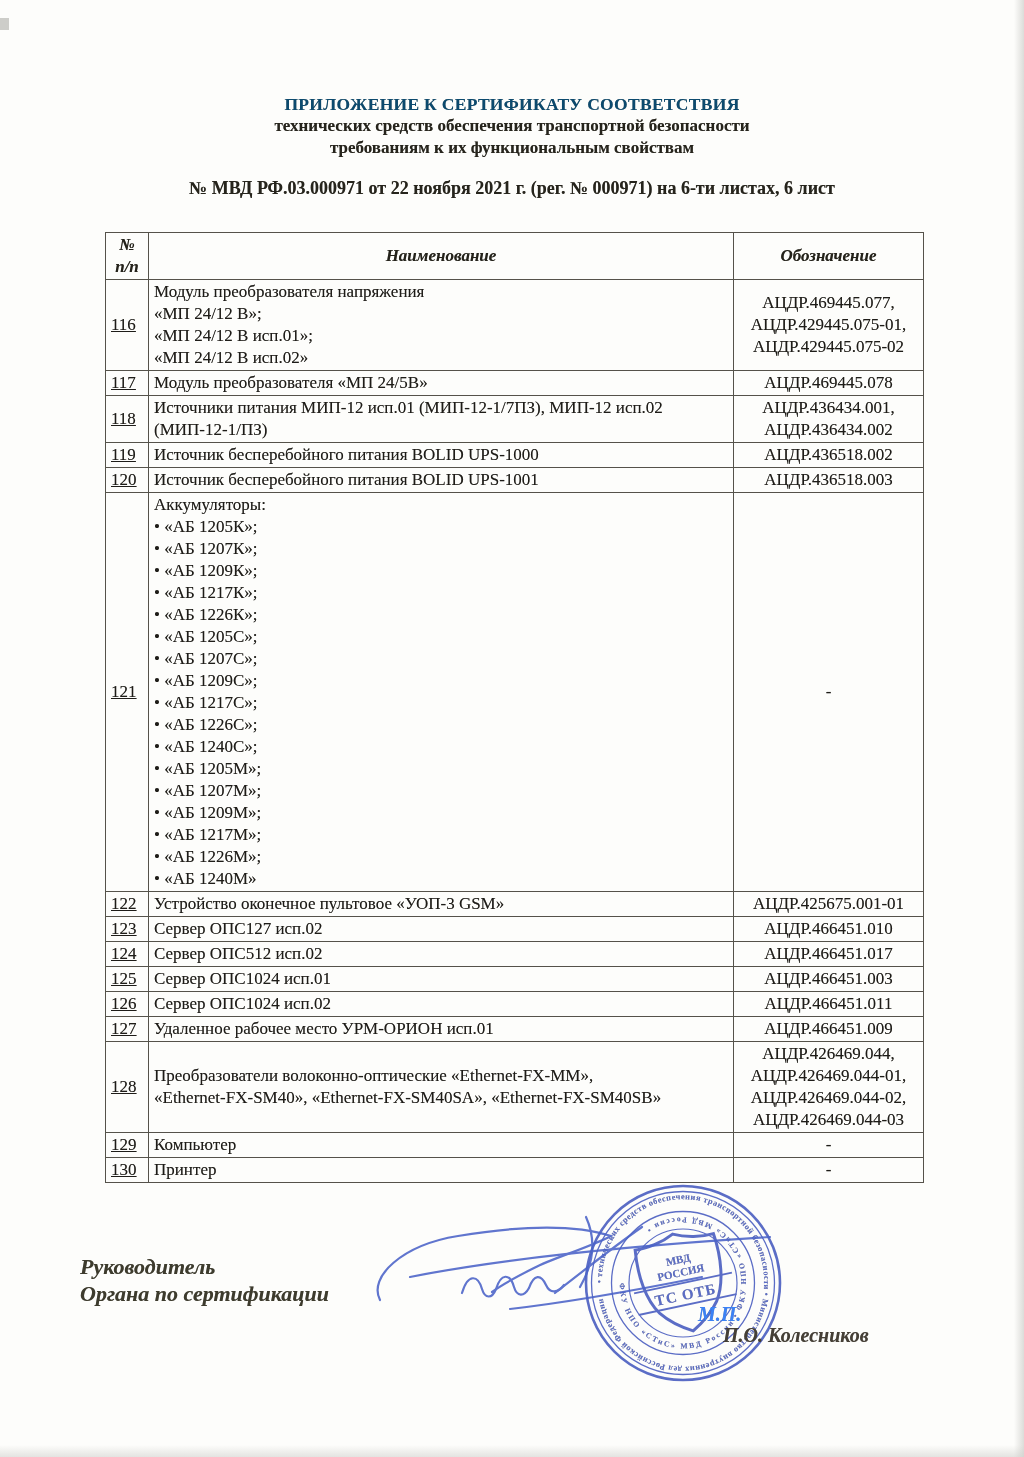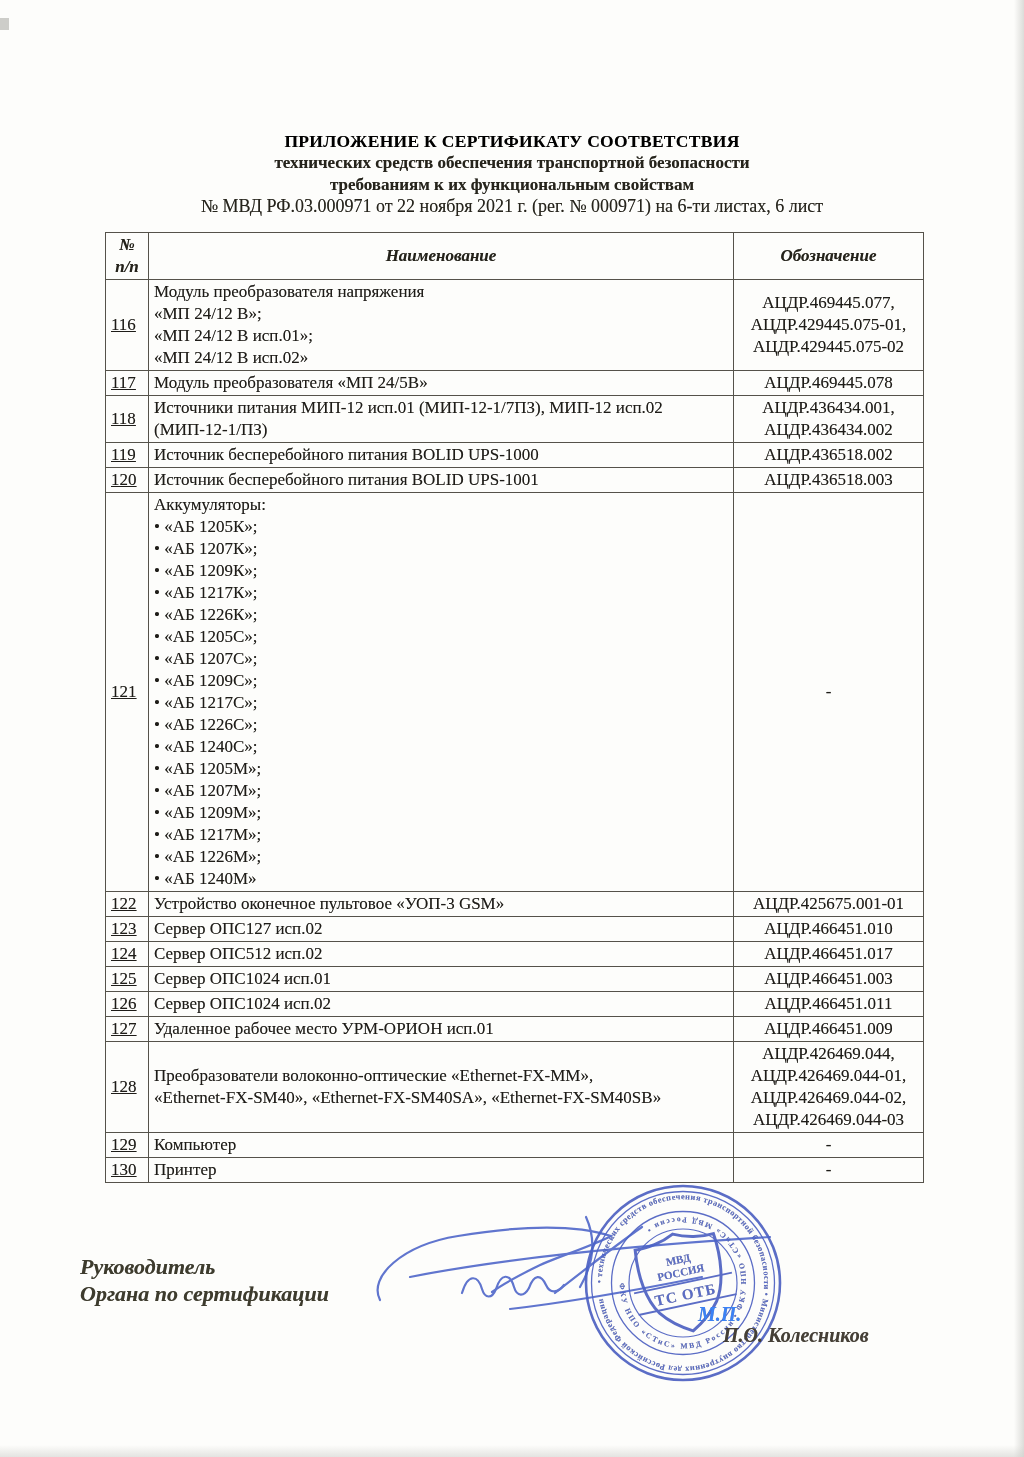--- a/index.html
+++ b/index.html
@@ -4,23 +4,23 @@
 <style>
   html,body{margin:0;padding:0;}
   body{background:#9a9a98;font-family:"Liberation Serif",serif;}
   .page{
     position:relative;width:1024px;height:1457px;margin:0 auto;
     background:#fdfdfb;overflow:hidden;color:#1e1c18;
     text-shadow:0 0 .4px rgba(40,38,30,.45);
   }
   
   .head{position:absolute;top:94px;left:0;right:0;text-align:center;}
-  .head .t1{font-size:17.5px;font-weight:bold;letter-spacing:.3px;color:#000000;margin-top:37px;}
+  .head .t1{font-size:17.5px;font-weight:bold;letter-spacing:.3px;color:#0c4a6e;}
   .head .t2{font-size:17px;font-weight:bold;line-height:22px;color:#26241c;}
-  .head .reg{font-size:18px;font-weight:normal;color:#26241c;}
+  .head .reg{margin-top:19px;font-size:18px;font-weight:bold;color:#26241c;}
   
   table.cert{
     position:absolute;left:105px;top:232px;width:818px;
     border-collapse:collapse;table-layout:fixed;
     font-size:17px;color:#1e1c18;
   }
   table.cert th,table.cert td{
     border:1.6px solid #55524a;line-height:22px;
     padding:1px 5px;vertical-align:middle;overflow:hidden;
   }

